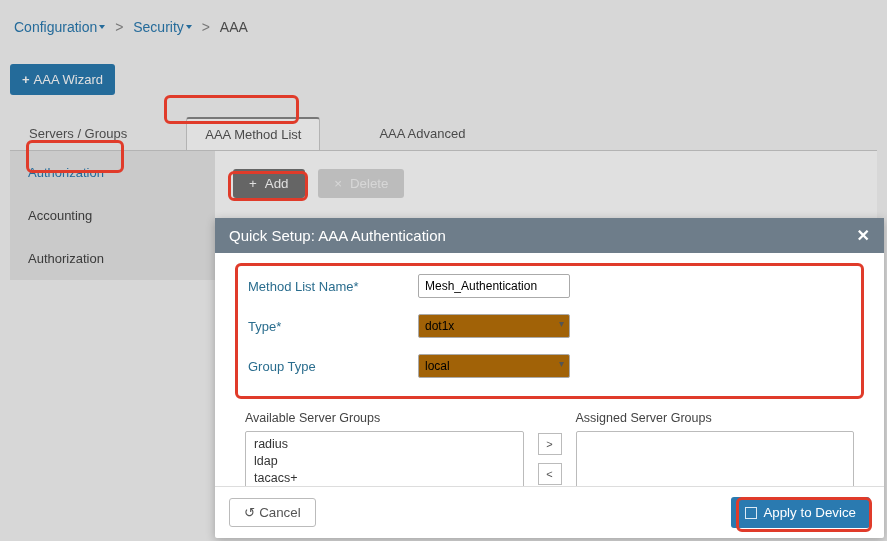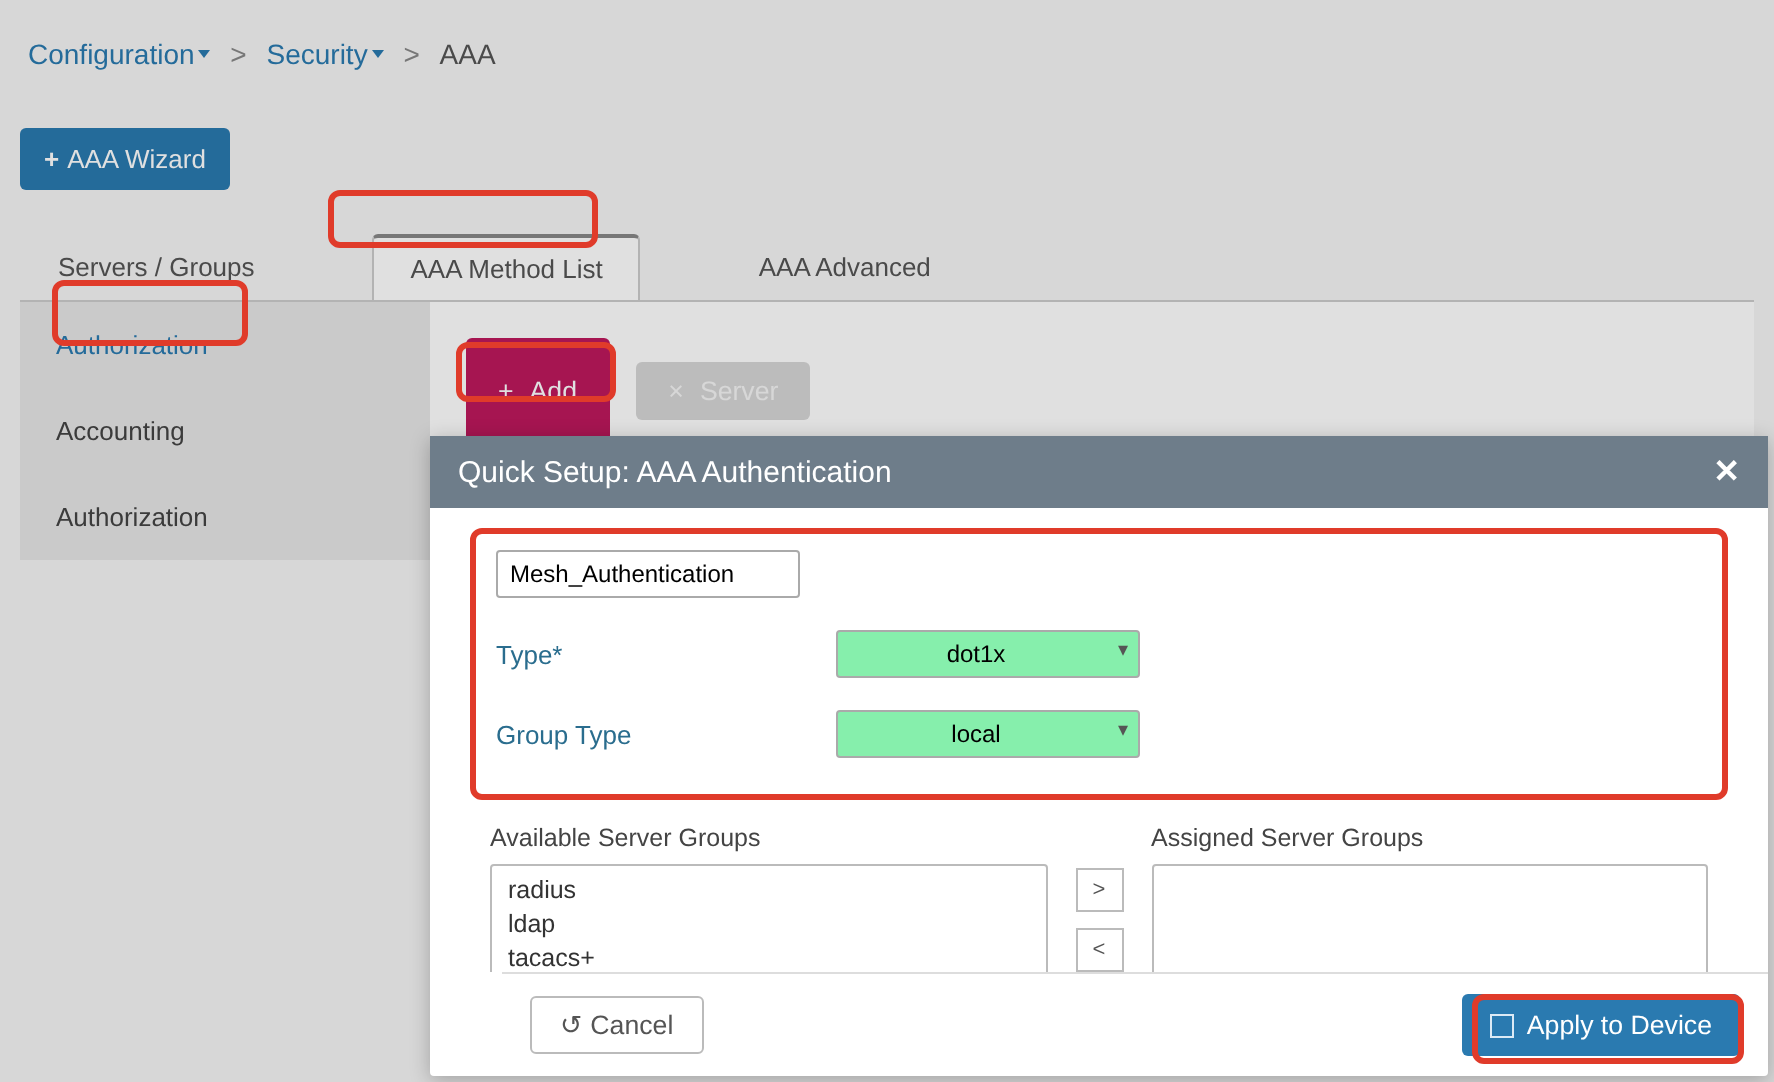--- a/index.html
+++ b/index.html
@@ -23,48 +23,48 @@
   .tabs { margin-top: 22px; border-bottom: 1px solid #ccc; display:flex;gap:40px; }
   .tab { padding: 8px 18px; color:#555; cursor:pointer; border:1px solid transparent; border-bottom:none; }
   .tab.active { border-color:#ccc; background:#fff; border-top:2px solid #888; border-radius:3px 3px 0 0; }
 
   .content-row { display:flex; }
   .sidebar { width: 205px; background:#e6e6e6; }
   .side-item { padding: 14px 18px; color:#444; cursor:pointer; }
   .side-item.active { color:#2a7ab0; }
 
   .main { flex:1; padding: 18px; background:#fff; }
-  .btn-add { background:#be185d; color:#fff; border:none; border-radius:3px; padding:19px 16px; cursor:pointer; }
+  .btn-add { background:#737373; color:#fff; border:none; border-radius:3px; padding:7px 16px; cursor:pointer; }
   .btn-add .plus { margin-right:8px; }
   .btn-del { background:#d7d7d7; color:#f5f5f5; border:none; border-radius:3px; padding:7px 16px; margin-left:10px; }
 
   
   .hl { border: 3px solid #e03b2a; border-radius:6px; position:absolute; pointer-events:none; z-index:20; }
 
   
   .panel { position:absolute; left:215px; top:218px; right:3px; bottom:3px; background:#fff; z-index:10; box-shadow:0 2px 10px rgba(0,0,0,0.25); border-radius:2px; display:flex; flex-direction:column; }
   .panel-header { background:#6e7d8a; color:#fff; padding:8px 14px; display:flex; justify-content:space-between; align-items:center; font-size:15px; }
   .panel-header .close { cursor:pointer; font-size:16px; font-weight:bold; }
   .panel-body { padding: 18px 30px 10px 30px; flex:1; overflow:auto; }
   .form-row { display:flex; align-items:center; margin-bottom:16px; }
   .form-row .lbl { width:170px; color:#2a6d8e; }
   .form-row input[type=text], .form-row select { width:152px; padding:4px 6px; border:1px solid #aaa; border-radius:2px; font-size:12px; background:#fff; }
-  .form-row select { appearance:none; -webkit-appearance:none; background:#86efac; padding-right:18px;text-align:center; }
+  .form-row select { appearance:none; -webkit-appearance:none; background:#a16207; padding-right:18px; }
   .sel-wrap { position:relative; display:inline-block; }
   .sel-wrap::after { content:"▾"; position:absolute; right:6px; top:4px; font-size:10px; color:#555; pointer-events:none; }
 
   .groups { display:flex; gap:14px; align-items:flex-start; }
   .group-col { flex:1; }
   .group-col .title { font-size:12.5px; color:#444; margin-bottom:6px; }
   .listbox { border:1px solid #bbb; border-radius:2px; height:84px; padding:4px 8px; font-size:12.5px; line-height:1.35; overflow:auto; }
   .listbox div { cursor:pointer; }
   .move-btns { display:flex; flex-direction:column; gap:8px; margin-top:22px; }
   .move-btns button { width:24px; height:22px; border:1px solid #bbb; background:#fff; cursor:pointer; font-size:11px; color:#555; }
 
-  .panel-footer { border-top:1px solid #ddd; padding:10px 14px; display:flex; justify-content:space-between; align-items:center;margin-left:36px; }
+  .panel-footer { border-top:1px solid #ddd; padding:10px 14px; display:flex; justify-content:space-between; align-items:center; }
   .btn-cancel { border:1px solid #bbb; background:#fff; color:#555; border-radius:3px; padding:6px 14px; cursor:pointer; }
   .btn-cancel .rot { display:inline-block; margin-right:4px; }
   .btn-apply { background:#2a7ab0; color:#fff; border:none; border-radius:3px; padding:8px 14px; cursor:pointer; display:inline-flex; align-items:center; }
   .btn-apply .ic { margin-right:6px; display:inline-block; width:12px; height:12px; border:1px solid #dceaf5; }
 
   .form-hl { border:3px solid #e03b2a; border-radius:6px; padding:8px 10px 2px 10px; margin:-8px -10px 12px -10px; }
 </style>
 </head>
 <body>
 
@@ -95,40 +95,41 @@
   </div>
 
   <div class="content-row">
     <div class="sidebar">
       <div class="side-item active">Authorization</div>
       <div class="side-item">Accounting</div>
       <div class="side-item">Authorization</div>
     </div>
     <div class="main">
       <button class="btn-add"><span class="plus">+</span><span>Add</span></button>
-      <button class="btn-del"><span style="margin-right:8px;">×</span><span>Server</span></button>
+      <button class="btn-del"><span style="margin-right:8px;">×</span><span>Delete</span></button>
     </div>
   </div>
 </div>
 
 <div class="scrim"></div>
 
 <div class="hl" style="left:164px; top:95px; width:135px; height:29px;"></div>
 <div class="hl" style="left:26px; top:140px; width:98px; height:33px;"></div>
 <div class="hl" style="left:228px; top:171px; width:80px; height:30px;"></div>
 <div class="hl" style="left:736px; top:497px; width:136px; height:35px;"></div>
 
 <div class="panel">
   <div class="panel-header">
     <span>Quick Setup: AAA Authentication</span>
     <span class="close">✕</span>
   </div>
   <div class="panel-body">
     <div class="form-hl">
       <div class="form-row">
+        <div class="lbl">Method List Name*</div>
         <input type="text" value="Mesh_Authentication" style="">
       </div>
       <div class="form-row">
         <div class="lbl">Type*</div>
         <span class="sel-wrap"><select><option>dot1x</option></select></span>
       </div>
       <div class="form-row">
         <div class="lbl">Group Type</div>
         <span class="sel-wrap"><select><option>local</option></select></span>
       </div>

